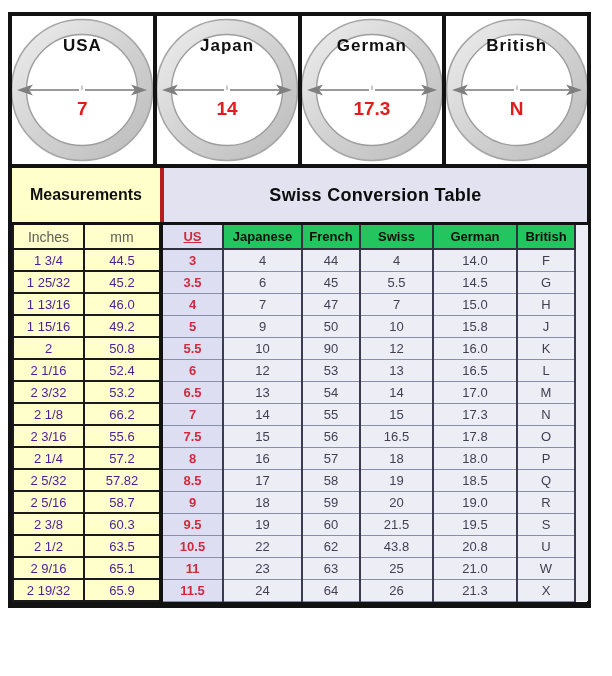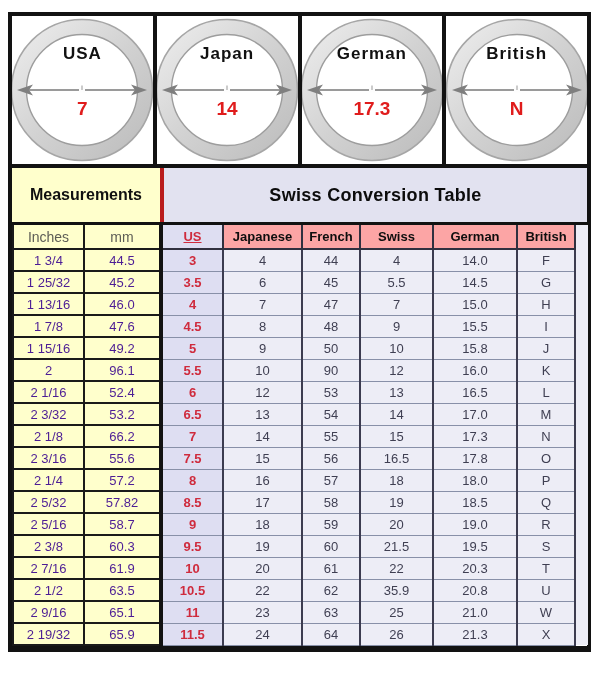--- a/index.html
+++ b/index.html
@@ -21,21 +21,21 @@
   }
   .ring-panel{
     flex:1 1 0;
     position:relative;
     overflow:hidden;
     border-right:4px solid #121212;
   }
   .ring-panel:last-child{border-right:none;}
   .ring-svg{position:absolute;left:50%;top:50%;transform:translate(-50%,-50%);}
   .ring-label{
-    position:absolute;left:0;right:0;top:28px;
+    position:absolute;left:0;right:0;top:20px;
     text-align:center;
     font-weight:bold;font-size:17px;letter-spacing:1px;color:#111;
   }
   .ring-size{
     position:absolute;left:0;right:0;top:82px;
     text-align:center;
     font-weight:bold;font-size:19px;color:var(--ring-red,#e01c1c);
   }
 
   
@@ -68,21 +68,21 @@
   col.w-us{width:62px;} col.w-jp{width:79px;} col.w-fr{width:58px;}
   col.w-sw{width:73px;} col.w-ge{width:84px;} col.w-br{width:58px;}
   col.w-fill{width:13px;}
   th,td{
     height:20px;padding:0 2px;
     text-align:center;vertical-align:middle;
     font-size:13px;line-height:1;
   }
   thead th{height:23px;border-bottom:3px solid #1a1a1a;}
   .h-cream{background:var(--cream,#ffffcc);color:#5d5d55;font-weight:normal;font-size:14px;border:2px solid #1a1a1a;}
-  .h-blue{background:#fca5a5;color:#0e0e0e;font-weight:bold;border:2px solid #30303f;}
+  .h-blue{background:#22c55e;color:#0e0e0e;font-weight:bold;border:2px solid #30303f;}
   .h-us{background:var(--us-col,#dedef2);color:var(--table-red,#cf2b3d);font-weight:bold;border:2px solid #30303f;border-left:4px solid #121212;text-decoration:underline;}
   .h-fill{background:#ededf6;border:none;border-left:2px solid #3c3c50;}
   .c-cream{background:var(--cream,#ffffcc);color:#4c1d95;border:2px solid #1a1a1a;}
   .c-blue{background:#ededf6;color:#3f3f52;border-top:1.5px solid #8890a8;border-bottom:1.5px solid #8890a8;border-left:2px solid #3c3c50;border-right:2px solid #3c3c50;}
   .c-us{background:var(--us-col,#dedef2);color:var(--table-red,#cf2b3d);font-weight:bold;border-top:1.5px solid #8890a8;border-bottom:1.5px solid #8890a8;border-left:4px solid #121212;border-right:2px solid #3c3c50;}
   .c-fill{background:#ededf6;border:none;border-left:2px solid #3c3c50;}
 </style>
 </head>
 <body>
 
@@ -208,44 +208,33 @@
               <td class="c-cream">46.0</td>
               <td class="c-us">4</td>
               <td class="c-blue">7</td>
               <td class="c-blue">47</td>
               <td class="c-blue">7</td>
               <td class="c-blue">15.0</td>
               <td class="c-blue">H</td>
               <td class="c-fill"></td>
             </tr>
             <tr>
-              <td class="c-cream">1 7/8</td>
-              <td class="c-cream">47.6</td>
-              <td class="c-us">4.5</td>
-              <td class="c-blue">8</td>
-              <td class="c-blue">48</td>
-              <td class="c-blue">9</td>
-              <td class="c-blue">15.5</td>
-              <td class="c-blue">I</td>
-              <td class="c-fill"></td>
-            </tr>
-            <tr>
               <td class="c-cream">1 15/16</td>
               <td class="c-cream">49.2</td>
               <td class="c-us">5</td>
               <td class="c-blue">9</td>
               <td class="c-blue">50</td>
               <td class="c-blue">10</td>
               <td class="c-blue">15.8</td>
               <td class="c-blue">J</td>
               <td class="c-fill"></td>
             </tr>
             <tr>
               <td class="c-cream">2</td>
-              <td class="c-cream">96.1</td>
+              <td class="c-cream">50.8</td>
               <td class="c-us">5.5</td>
               <td class="c-blue">10</td>
               <td class="c-blue">90</td>
               <td class="c-blue">12</td>
               <td class="c-blue">16.0</td>
               <td class="c-blue">K</td>
               <td class="c-fill"></td>
             </tr>
             <tr>
               <td class="c-cream">2 1/16</td>
@@ -329,37 +318,26 @@
               <td class="c-cream">60.3</td>
               <td class="c-us">9.5</td>
               <td class="c-blue">19</td>
               <td class="c-blue">60</td>
               <td class="c-blue">21.5</td>
               <td class="c-blue">19.5</td>
               <td class="c-blue">S</td>
               <td class="c-fill"></td>
             </tr>
             <tr>
-              <td class="c-cream">2 7/16</td>
-              <td class="c-cream">61.9</td>
-              <td class="c-us">10</td>
-              <td class="c-blue">20</td>
-              <td class="c-blue">61</td>
-              <td class="c-blue">22</td>
-              <td class="c-blue">20.3</td>
-              <td class="c-blue">T</td>
-              <td class="c-fill"></td>
-            </tr>
-            <tr>
               <td class="c-cream">2 1/2</td>
               <td class="c-cream">63.5</td>
               <td class="c-us">10.5</td>
               <td class="c-blue">22</td>
               <td class="c-blue">62</td>
-              <td class="c-blue">35.9</td>
+              <td class="c-blue">43.8</td>
               <td class="c-blue">20.8</td>
               <td class="c-blue">U</td>
               <td class="c-fill"></td>
             </tr>
             <tr>
               <td class="c-cream">2 9/16</td>
               <td class="c-cream">65.1</td>
               <td class="c-us">11</td>
               <td class="c-blue">23</td>
               <td class="c-blue">63</td>

